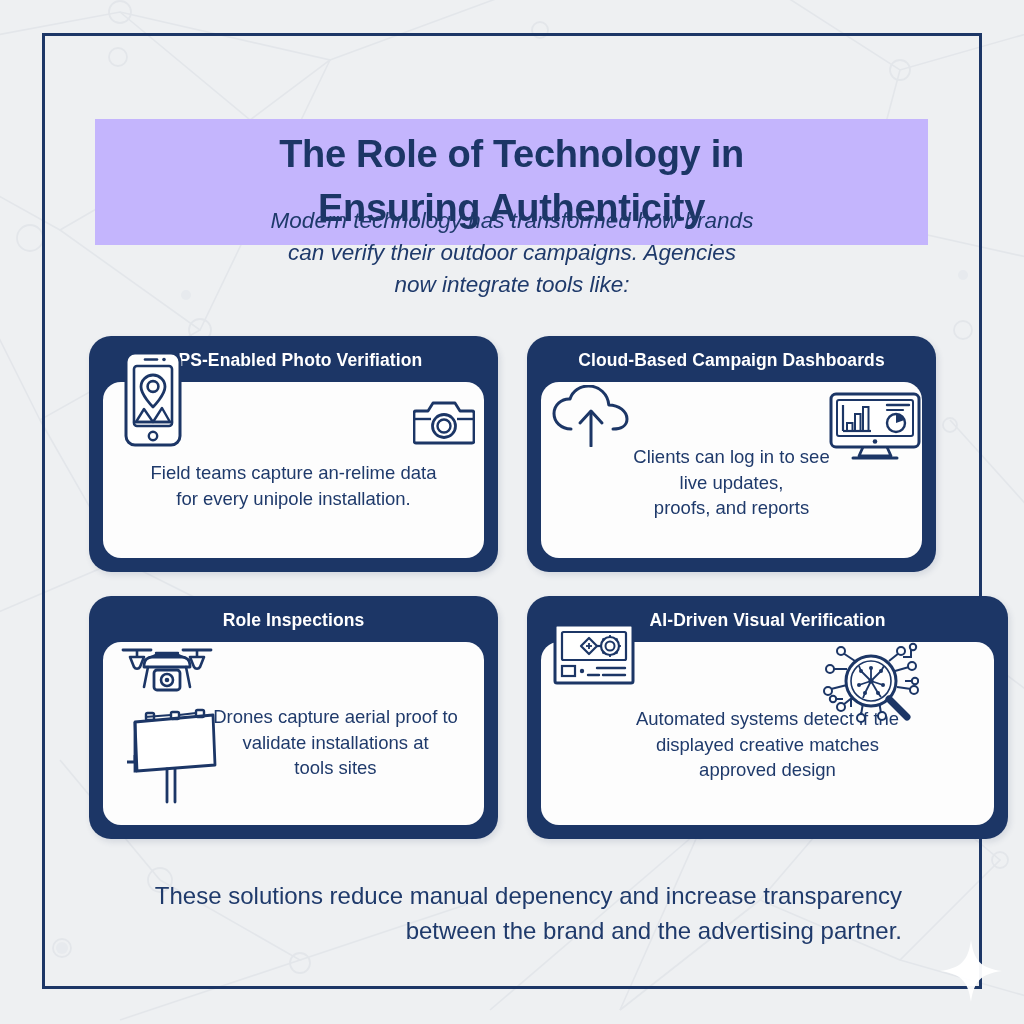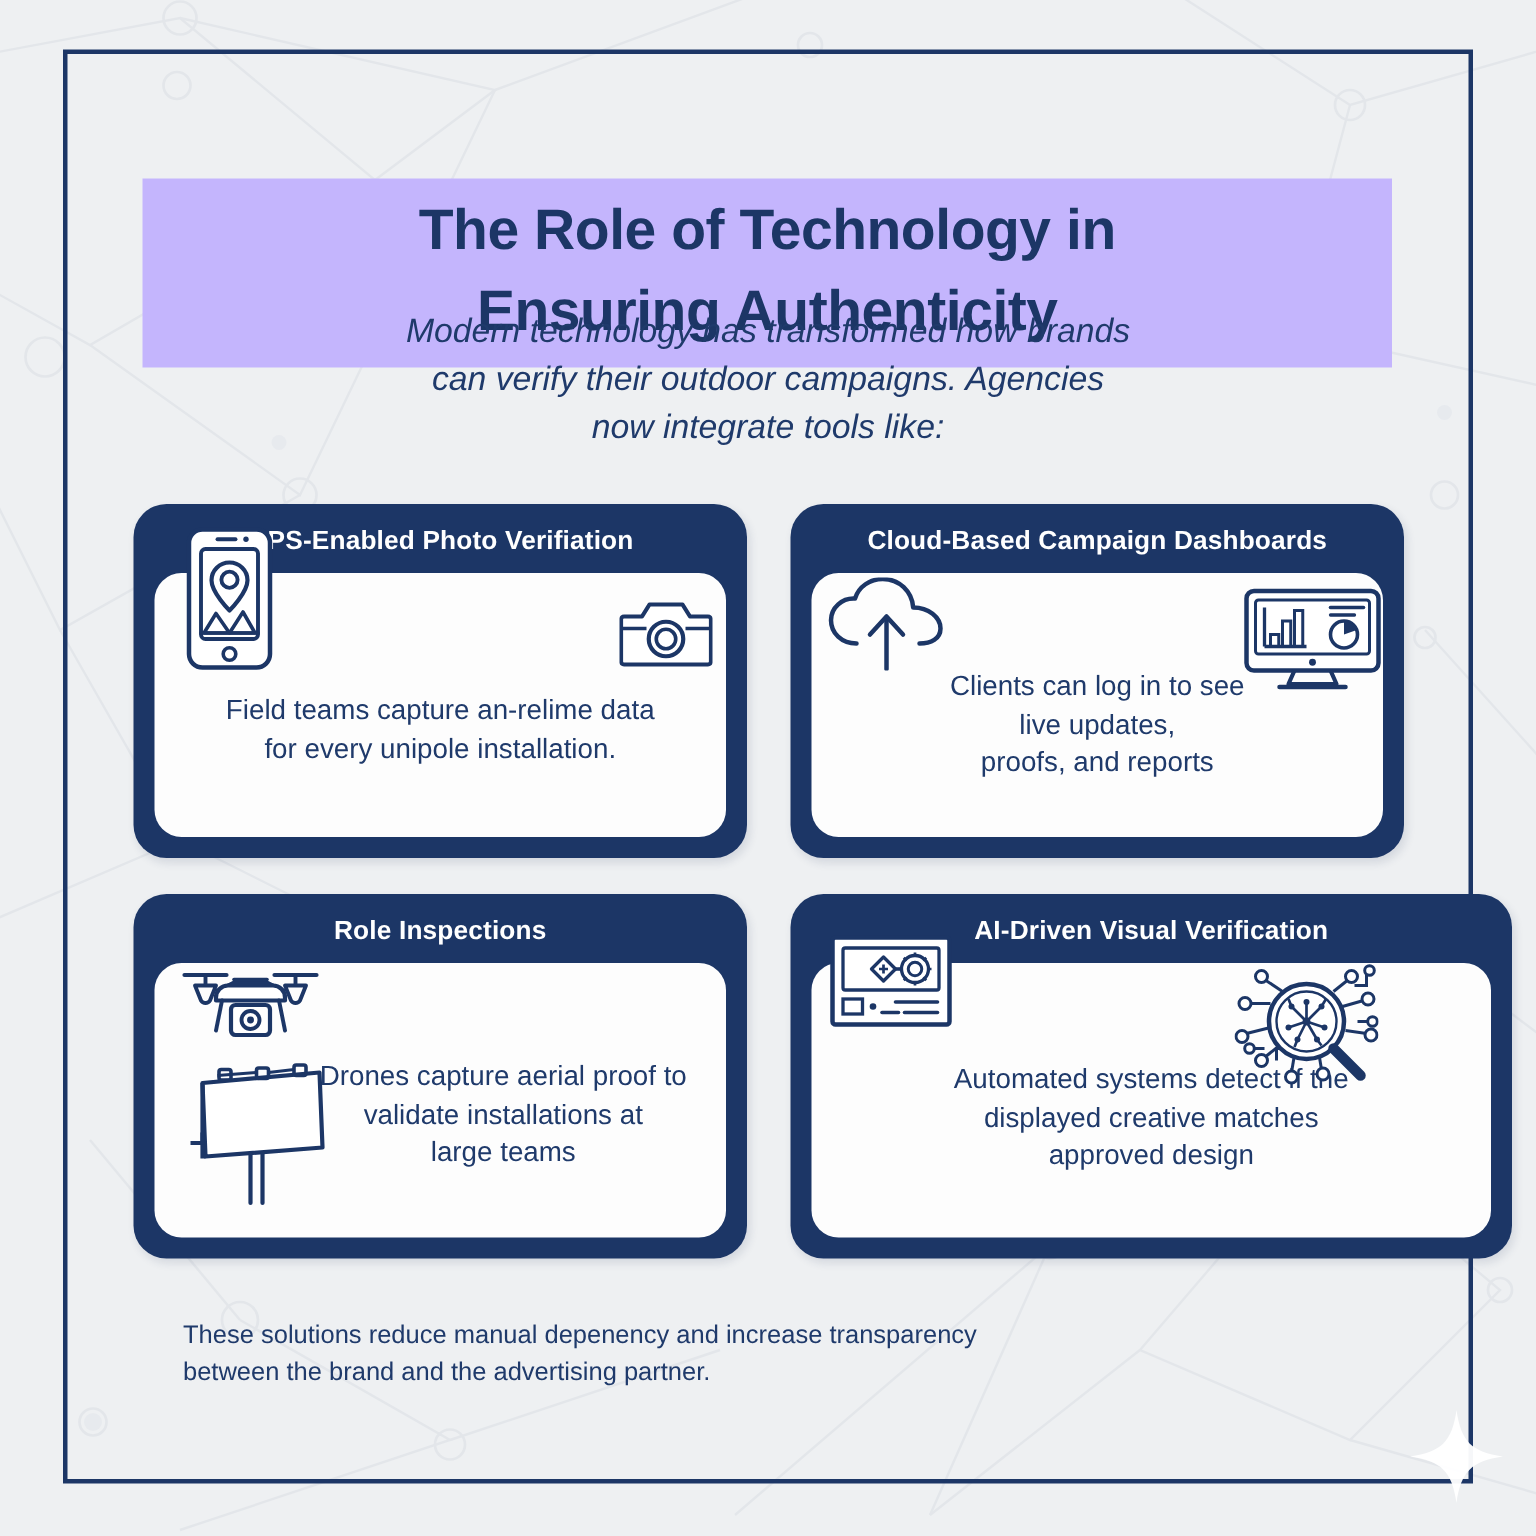--- a/index.html
+++ b/index.html
@@ -151,23 +151,23 @@
     position: absolute;
     z-index: 5;
   }
 
   
   #footer {
     position: absolute;
     left: 122px;
     top: 878px;
     width: 780px;
-    text-align: left;
+    text-align: right;
     color: #1f3a6b;
-    font-size: 17px;
+    font-size: 24px;
     line-height: 1.46;
     white-space: pre-line;
   }
 </style>
 </head>
 <body>
 
 <svg id="bg-pattern" viewBox="0 0 1024 1024" xmlns="http://www.w3.org/2000/svg">
   <rect x="0" y="0" width="1024" height="1024" fill="#eef0f2"></rect>
   <g stroke="#e3e6ea" stroke-width="1.6" fill="none">
@@ -297,21 +297,21 @@
 
     <circle cx="67" cy="31" r="9" fill="none" stroke="#1c3666" stroke-width="2.4"></circle>
     <path d="M67 31 L67 22 A9 9 0 0 1 75.5 28 Z" fill="#1c3666"></path>
   </svg>
 
   <div class="card" id="card-2">
     <div class="card-header">Role Inspections</div>
     <div class="card-panel"></div>
     <div class="card-body" id="body-2">Drones capture aerial proof to
 validate installations at
-large teams</div>
+tools sites</div>
   </div>
 
   <svg class="card-icon" style="left:118px; top:645px; width:98px; height:54px;" viewBox="0 0 98 54" xmlns="http://www.w3.org/2000/svg">
     <line x1="5" y1="5" x2="33" y2="5" stroke="#1c3666" stroke-width="2.8" stroke-linecap="round"></line>
     <line x1="65" y1="5" x2="93" y2="5" stroke="#1c3666" stroke-width="2.8" stroke-linecap="round"></line>
     <line x1="19" y1="5" x2="19" y2="12" stroke="#1c3666" stroke-width="2.6"></line>
     <line x1="79" y1="5" x2="79" y2="12" stroke="#1c3666" stroke-width="2.6"></line>
     <path d="M12 12 h14 l-4 10 a3.5 3.5 0 0 1 -6 0 Z" fill="none" stroke="#1c3666" stroke-width="2.6" stroke-linejoin="round"></path>
     <path d="M72 12 h14 l-4 10 a3.5 3.5 0 0 1 -6 0 Z" fill="none" stroke="#1c3666" stroke-width="2.6" stroke-linejoin="round"></path>
     <path d="M26 16 L38 10 h22 l12 6" fill="none" stroke="#1c3666" stroke-width="2.6" stroke-linejoin="round"></path>

